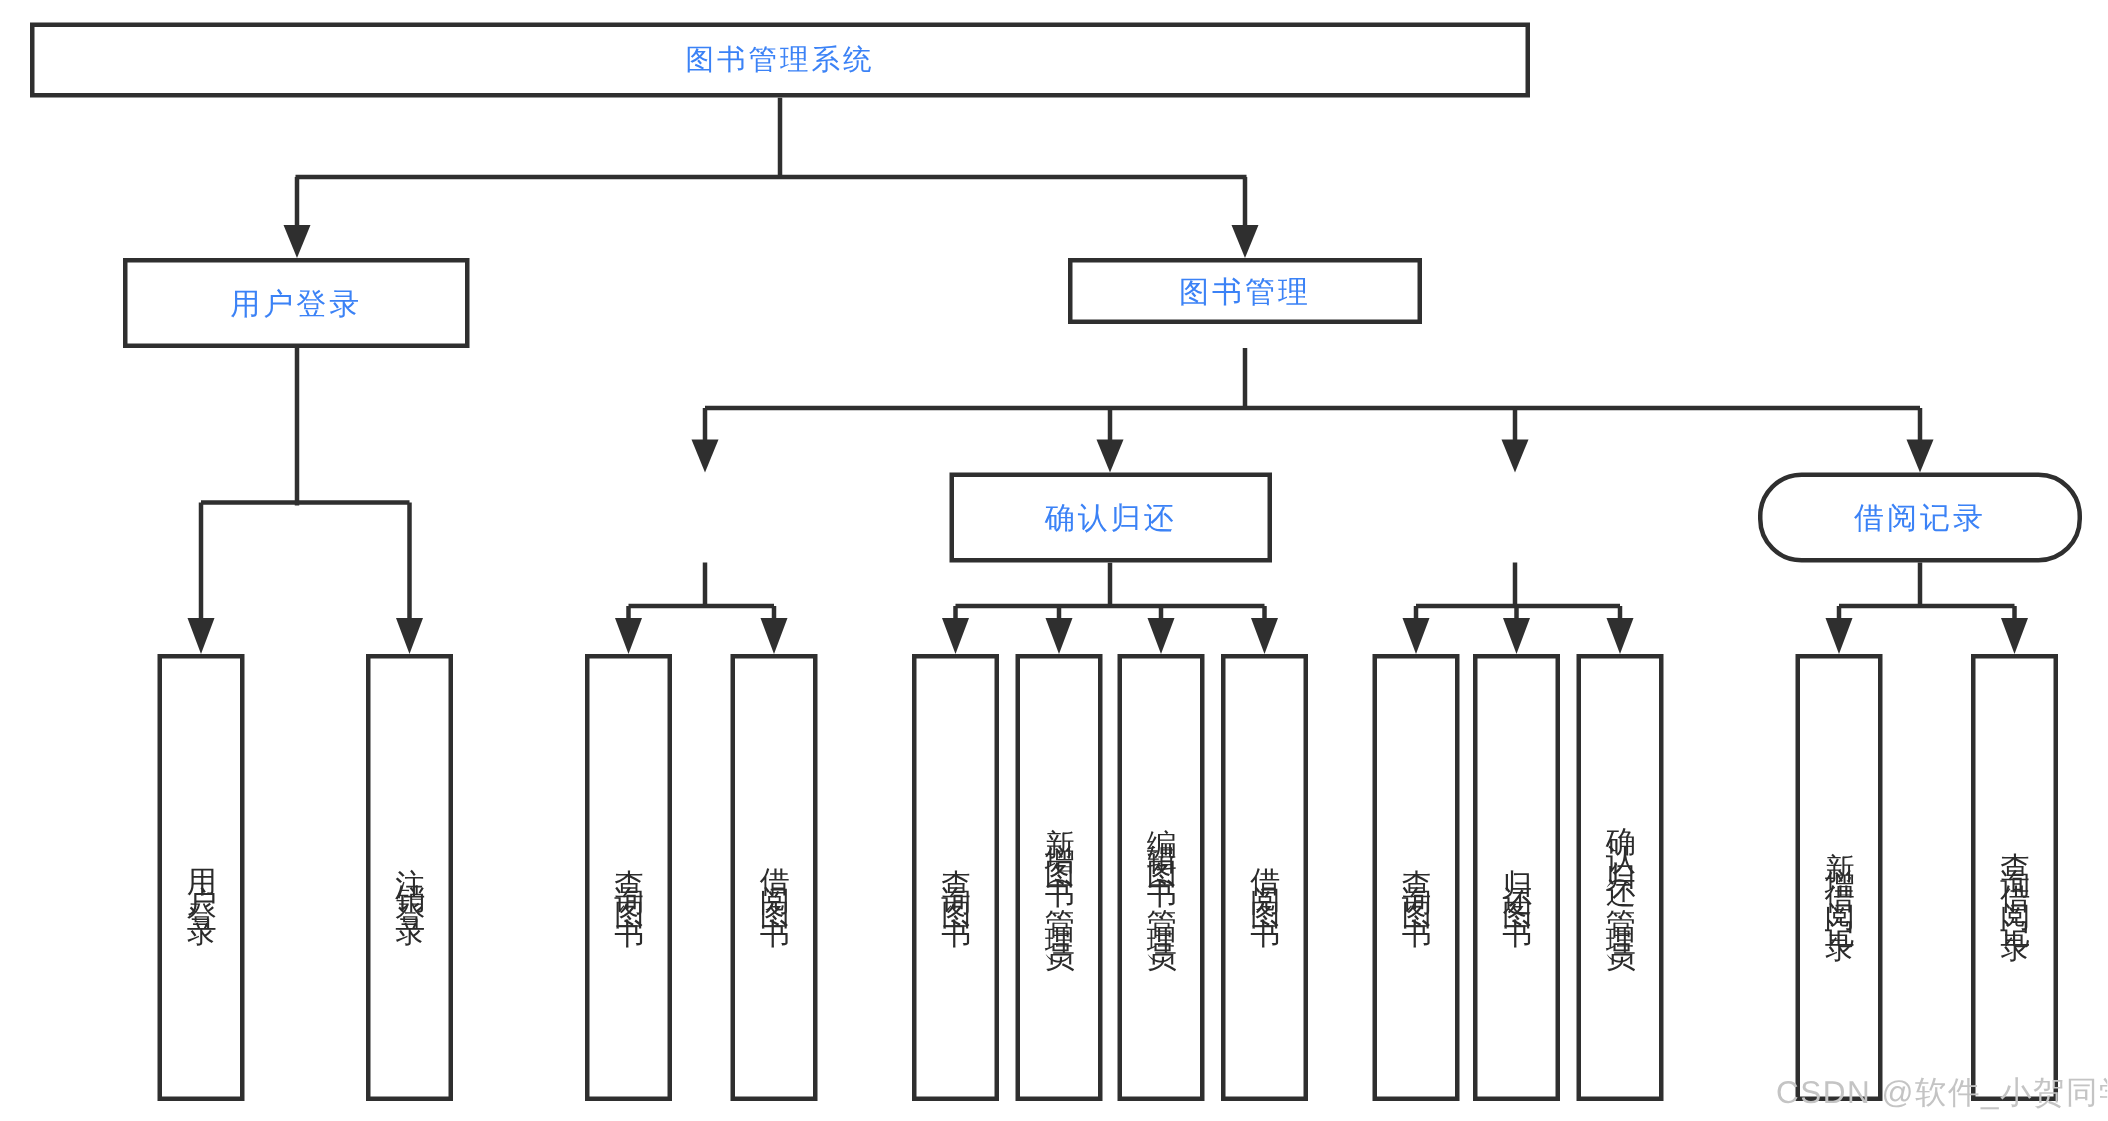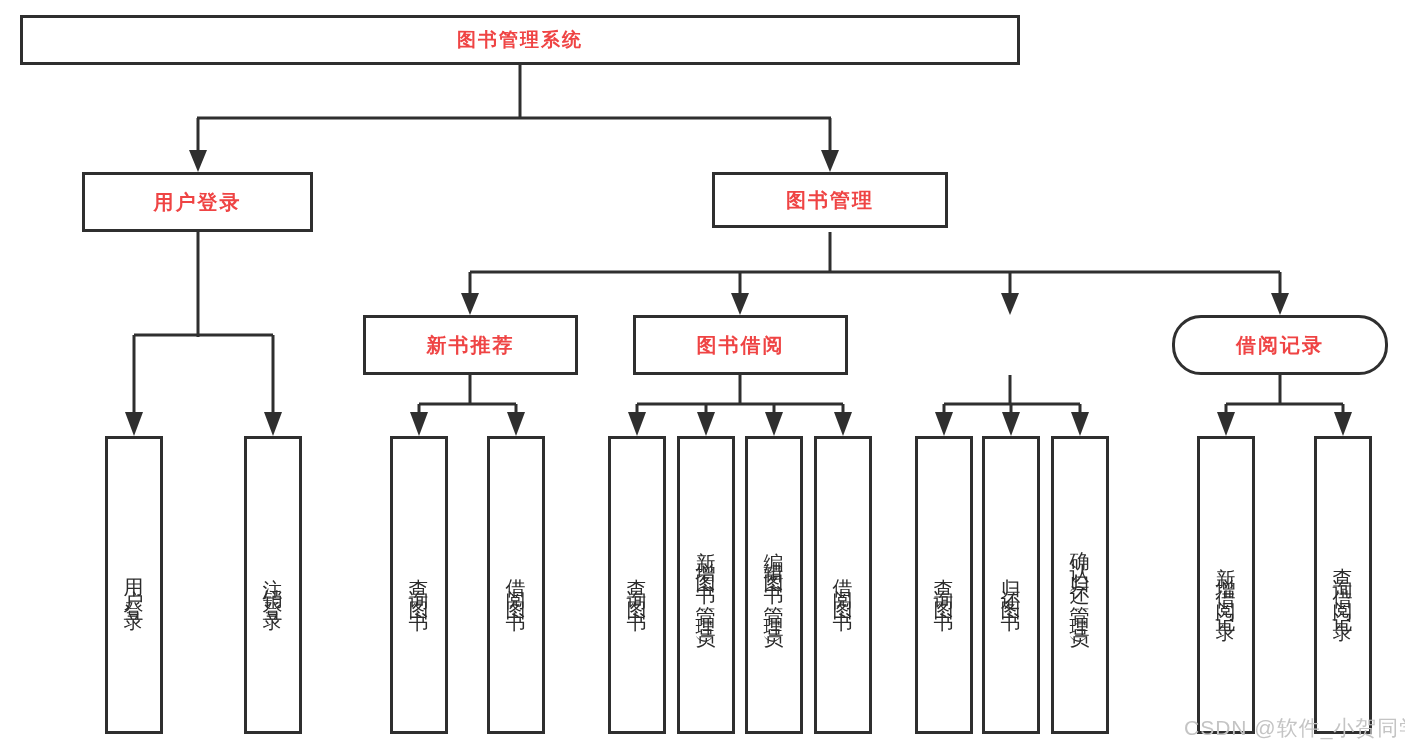--- a/index.html
+++ b/index.html
@@ -4,21 +4,21 @@
 <style>
   html,body{margin:0;padding:0;background:#ffffff;}
   .stage{
     position:relative;width:1405px;height:747px;background:#ffffff;
     font-family:"Liberation Sans","DejaVu Sans",sans-serif;overflow:hidden;
   }
   .wires{position:absolute;left:0;top:0;}
   .hbox{
     position:absolute;box-sizing:border-box;border:3px solid #2f2f2f;background:#ffffff;
     display:flex;align-items:center;justify-content:center;
-    font-size:20px;color:#ef4444;letter-spacing:2px;white-space:nowrap;font-weight:bold;
+    font-size:20px;color:#3b82f6;letter-spacing:2px;white-space:nowrap;
   }
   .leaf{
     position:absolute;top:436px;width:58px;height:298px;box-sizing:border-box;
     border:3px solid #2f2f2f;background:#ffffff;
     display:flex;align-items:center;justify-content:center;
   }
   .leaf span{
     writing-mode:vertical-rl;text-orientation:mixed;
     font-size:20px;letter-spacing:11px;line-height:1.1;color:#2b2b2b;white-space:nowrap;
   }
@@ -98,29 +98,26 @@
     </g>
   </svg>
 
   <div class="hbox" style="left:20px;top:15px;width:1000px;height:50px;font-size:19px;">
     <span>图书管理系统</span>
   </div>
 
   <div class="hbox" style="left:82px;top:172px;width:231px;height:60px;">
     <span>用户登录</span>
   </div>
-  <div class="hbox" style="left:712px;top:172px;width:236px;height:56px;">
+  <div class="hbox" style="left:712px;top:172px;width:236px;height:44px;">
     <span>图书管理</span>
   </div>
 
-  <div class="hbox" style="left:363px;top:315px;width:215px;height:60px;">
-    <span>新书推荐</span>
-  </div>
   <div class="hbox" style="left:633px;top:315px;width:215px;height:60px;">
-    <span>图书借阅</span>
+    <span>确认归还</span>
   </div>
   <div class="hbox" style="left:1172px;top:315px;width:216px;height:60px;border-radius:29px;">
     <span>借阅记录</span>
   </div>
 
   <div class="leaf" style="left:105px;">
     <span>用户登录</span>
   </div>
   <div class="leaf" style="left:244px;">
     <span>注销登录</span>

